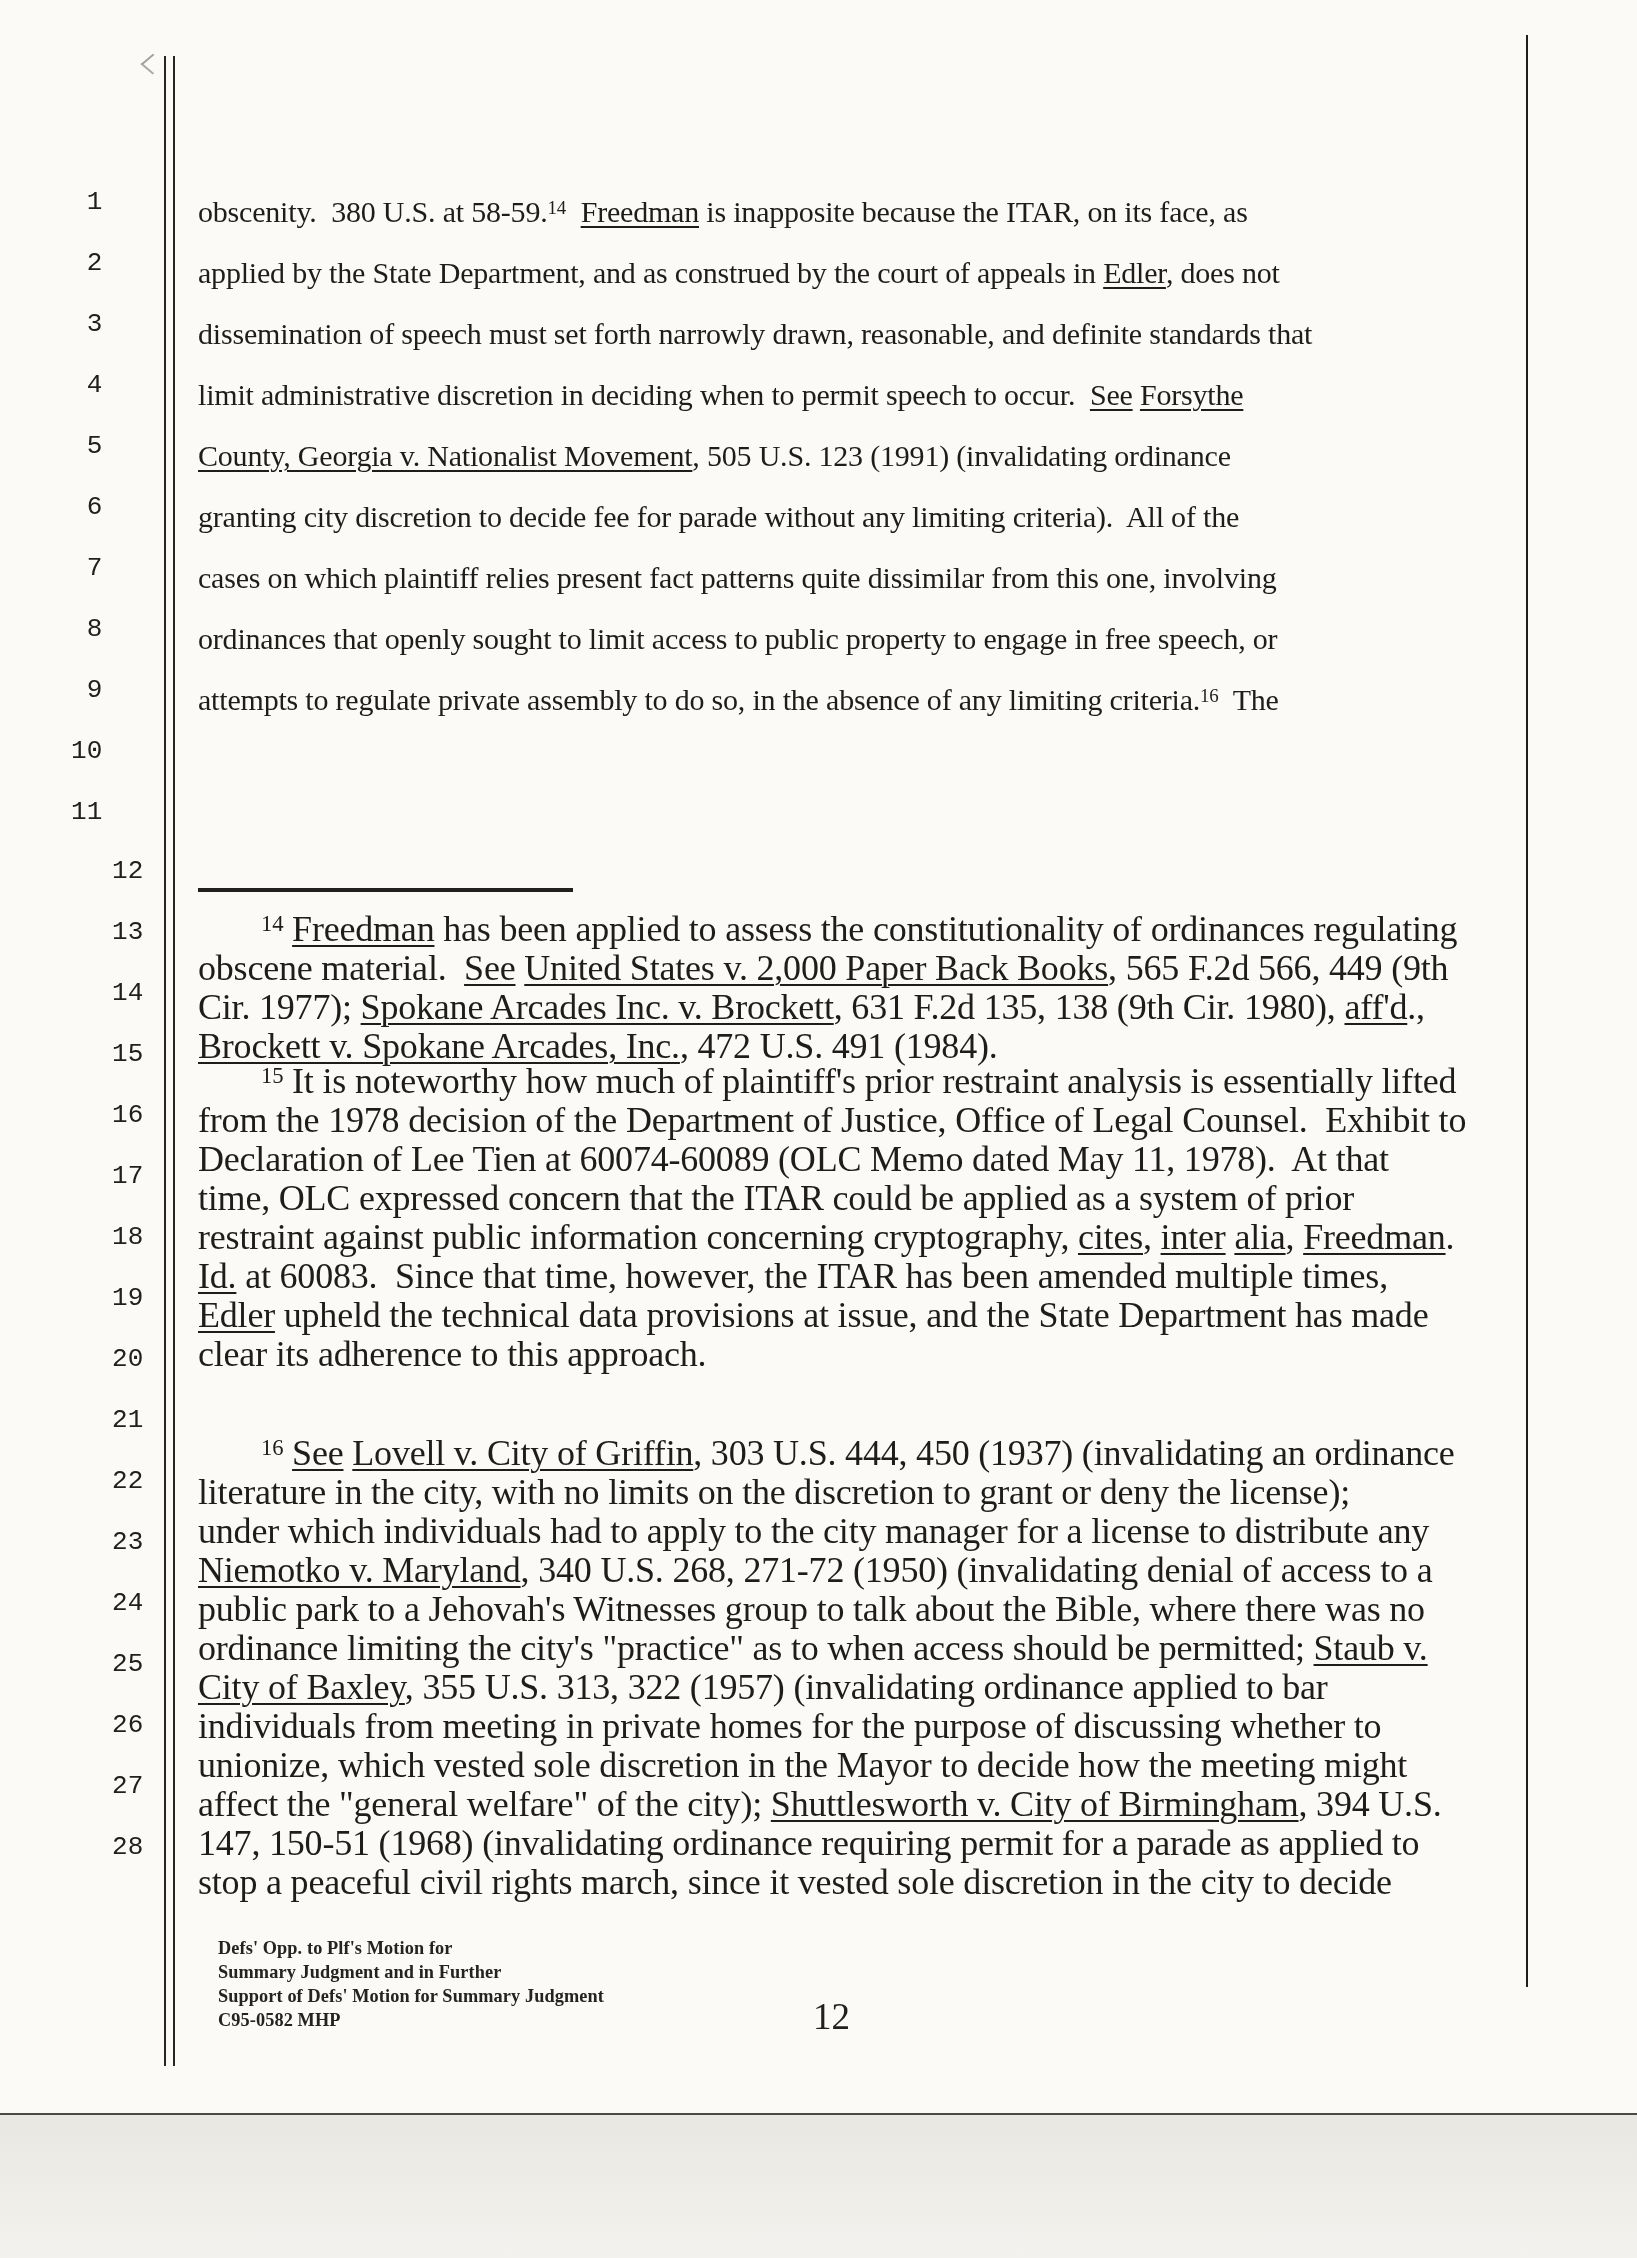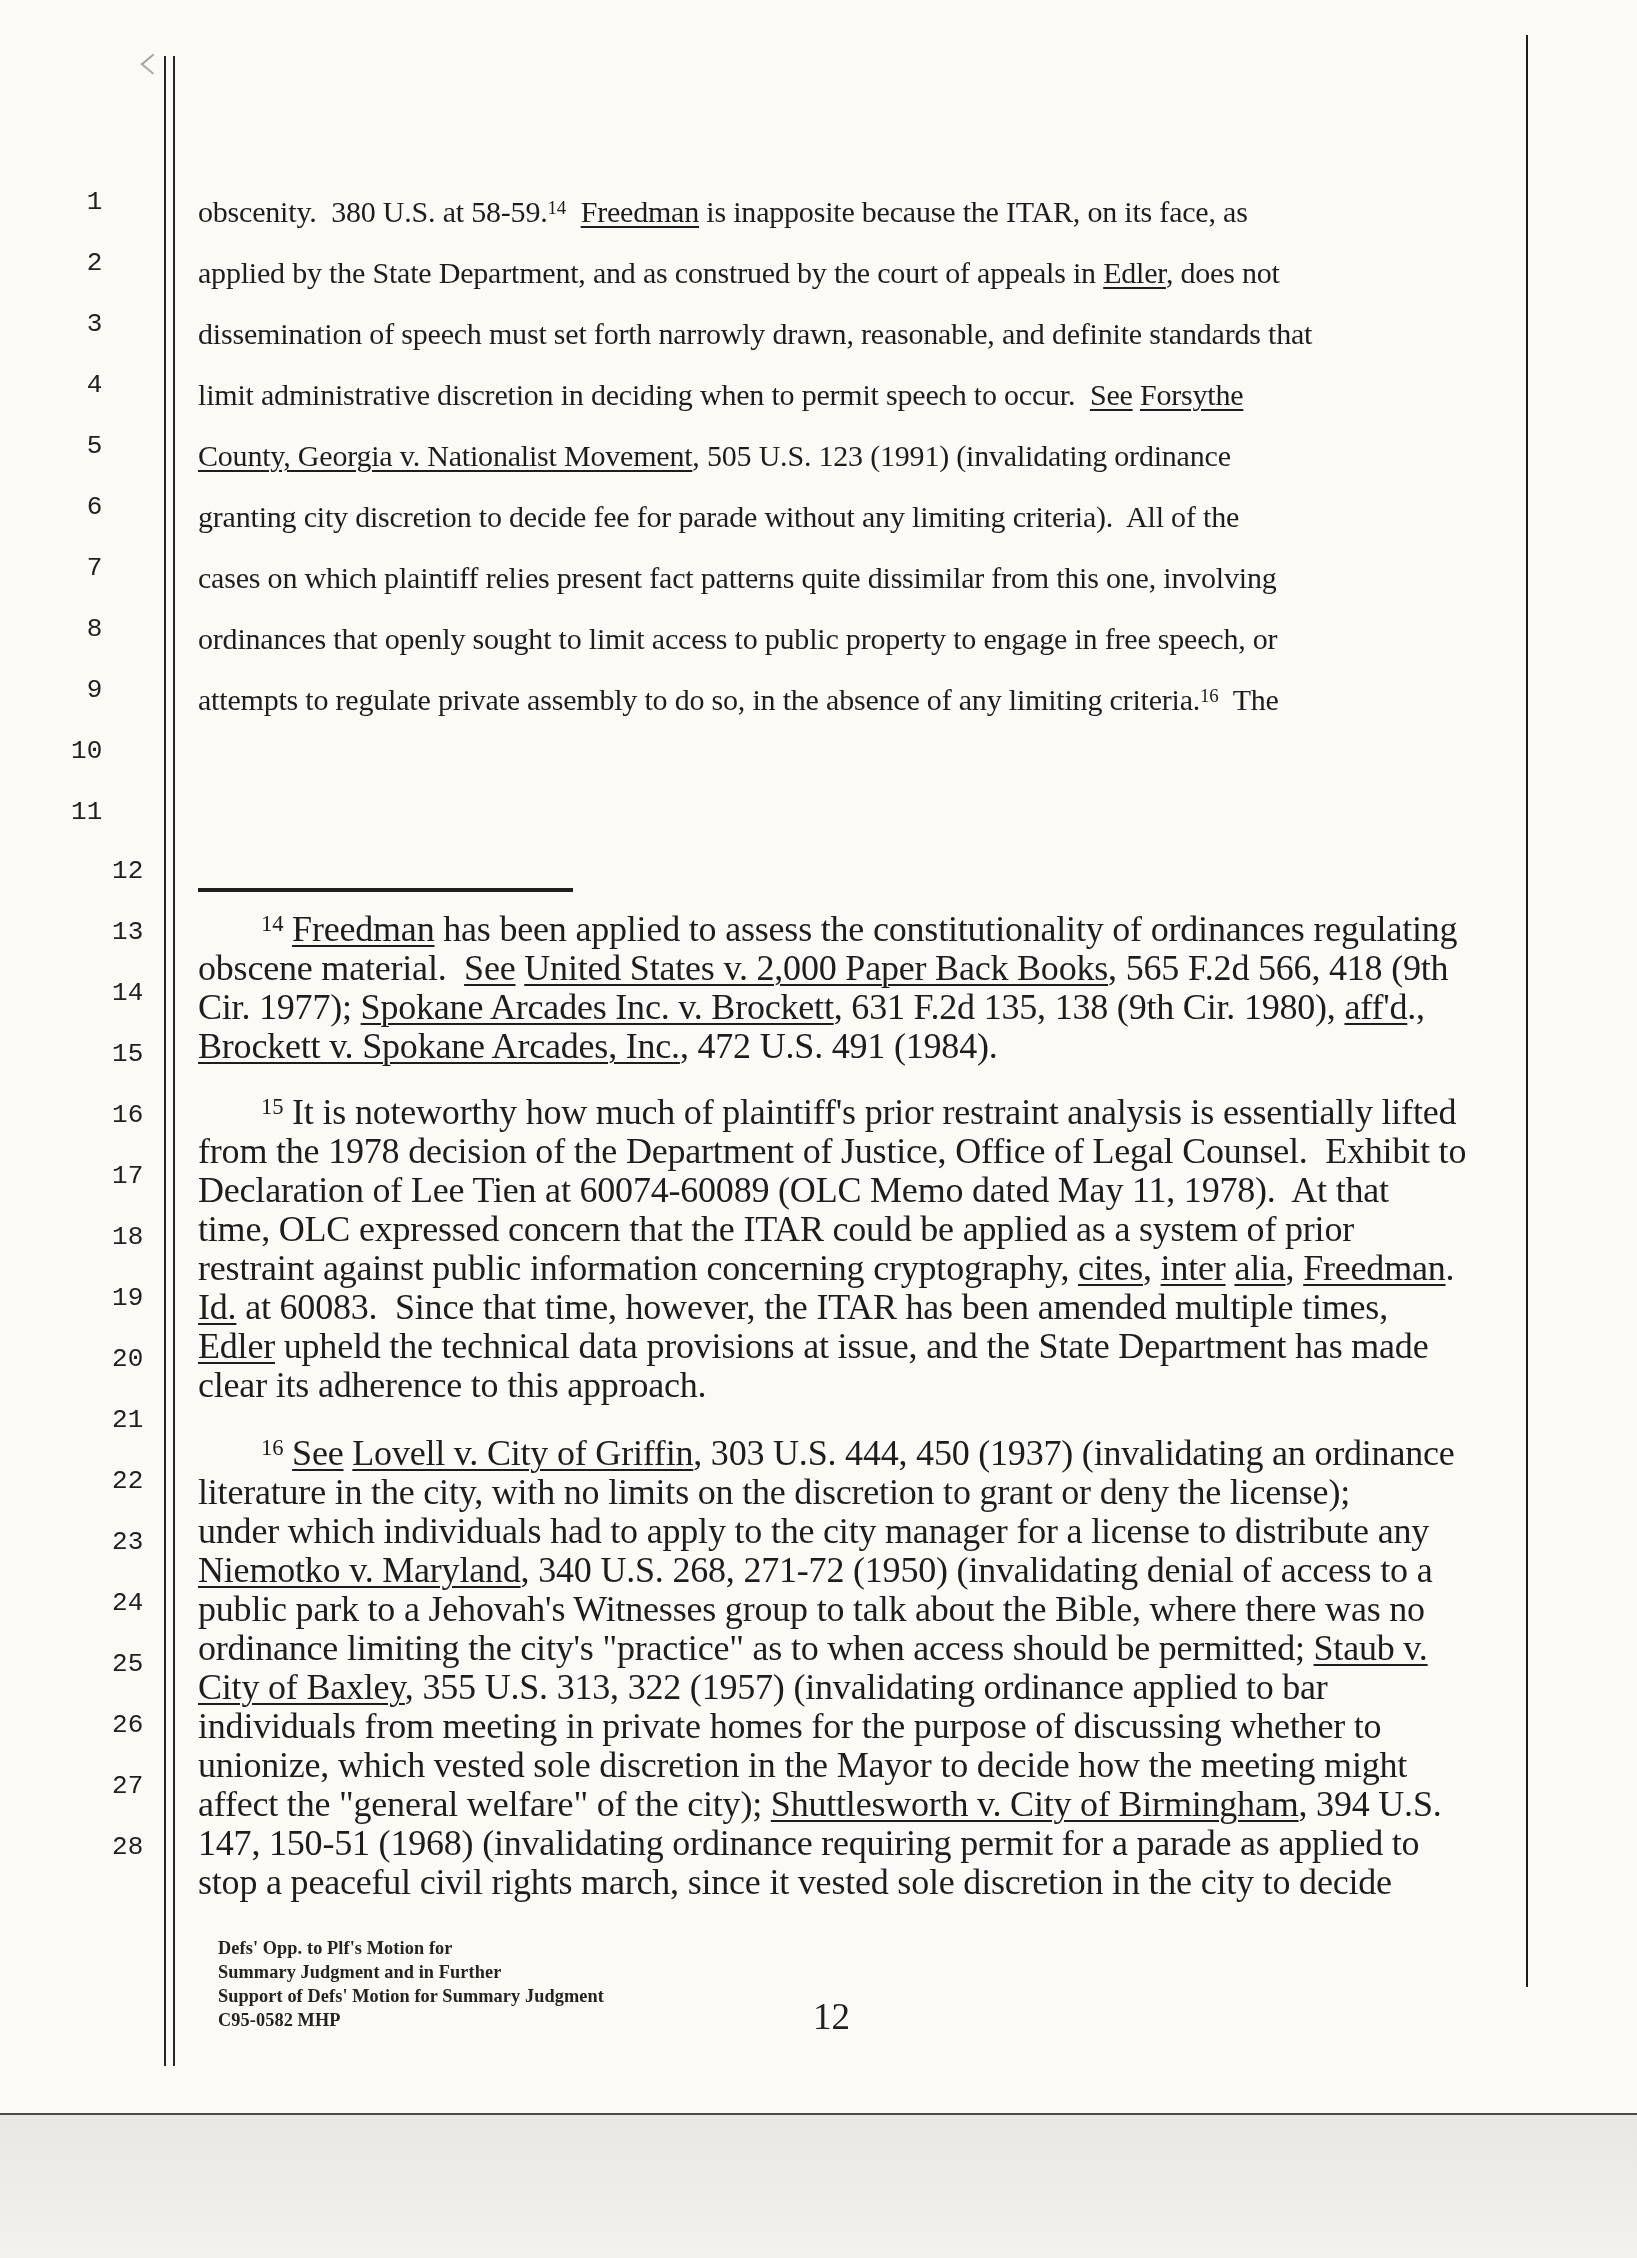--- a/index.html
+++ b/index.html
@@ -111,25 +111,25 @@
     <div class="line"><span>granting city discretion to decide fee for parade without any limiting criteria).  All of the</span></div>
     <div class="line"><span>cases on which plaintiff relies present fact patterns quite dissimilar from this one, involving</span></div>
     <div class="line"><span>ordinances that openly sought to limit access to public property to engage in free speech, or</span></div>
     <div class="line"><span>attempts to regulate private assembly to do so, in the absence of any limiting criteria.</span><span class="sup">16</span><span>  The</span></div>
   </div>
 
 <div class="fnsep"></div>
 
 <div class="fn" style="top:910px;">
     <div class="line indent"><span class="sup">14</span><span> </span><span class="u">Freedman</span><span> has been applied to assess the constitutionality of ordinances regulating</span></div>
-    <div class="line"><span>obscene material.  </span><span class="u">See</span><span> </span><span class="u">United States v. 2,000 Paper Back Books</span><span>, 565 F.2d 566, 418 (9th</span></div>
+    <div class="line"><span>obscene material.  </span><span class="u">See</span><span> </span><span class="u">United States v. 2,000 Paper Back Books</span><span>, 565 F.2d 566, 449 (9th</span></div>
     <div class="line"><span>Cir. 1977); </span><span class="u">Spokane Arcades Inc. v. Brockett</span><span>, 631 F.2d 135, 138 (9th Cir. 1980), </span><span class="u">aff'd</span><span>.,</span></div>
     <div class="line"><span class="u">Brockett v. Spokane Arcades, Inc.</span><span>, 472 U.S. 491 (1984).</span></div>
   </div>
-<div class="fn" style="top:1093px;">
+<div class="fn" style="top:1062px;">
     <div class="line indent"><span class="sup">15</span><span> It is noteworthy how much of plaintiff's prior restraint analysis is essentially lifted</span></div>
     <div class="line"><span>from the 1978 decision of the Department of Justice, Office of Legal Counsel.  Exhibit to</span></div>
     <div class="line"><span>Declaration of Lee Tien at 60074-60089 (OLC Memo dated May 11, 1978).  At that</span></div>
     <div class="line"><span>time, OLC expressed concern that the ITAR could be applied as a system of prior</span></div>
     <div class="line"><span>restraint against public information concerning cryptography, </span><span class="u">cites</span><span>, </span><span class="u">inter</span><span> </span><span class="u">alia</span><span>, </span><span class="u">Freedman</span><span>.</span></div>
     <div class="line"><span class="u">Id.</span><span> at 60083.  Since that time, however, the ITAR has been amended multiple times,</span></div>
     <div class="line"><span class="u">Edler</span><span> upheld the technical data provisions at issue, and the State Department has made</span></div>
     <div class="line"><span>clear its adherence to this approach.</span></div>
   </div>
 <div class="fn" style="top:1434px;">

